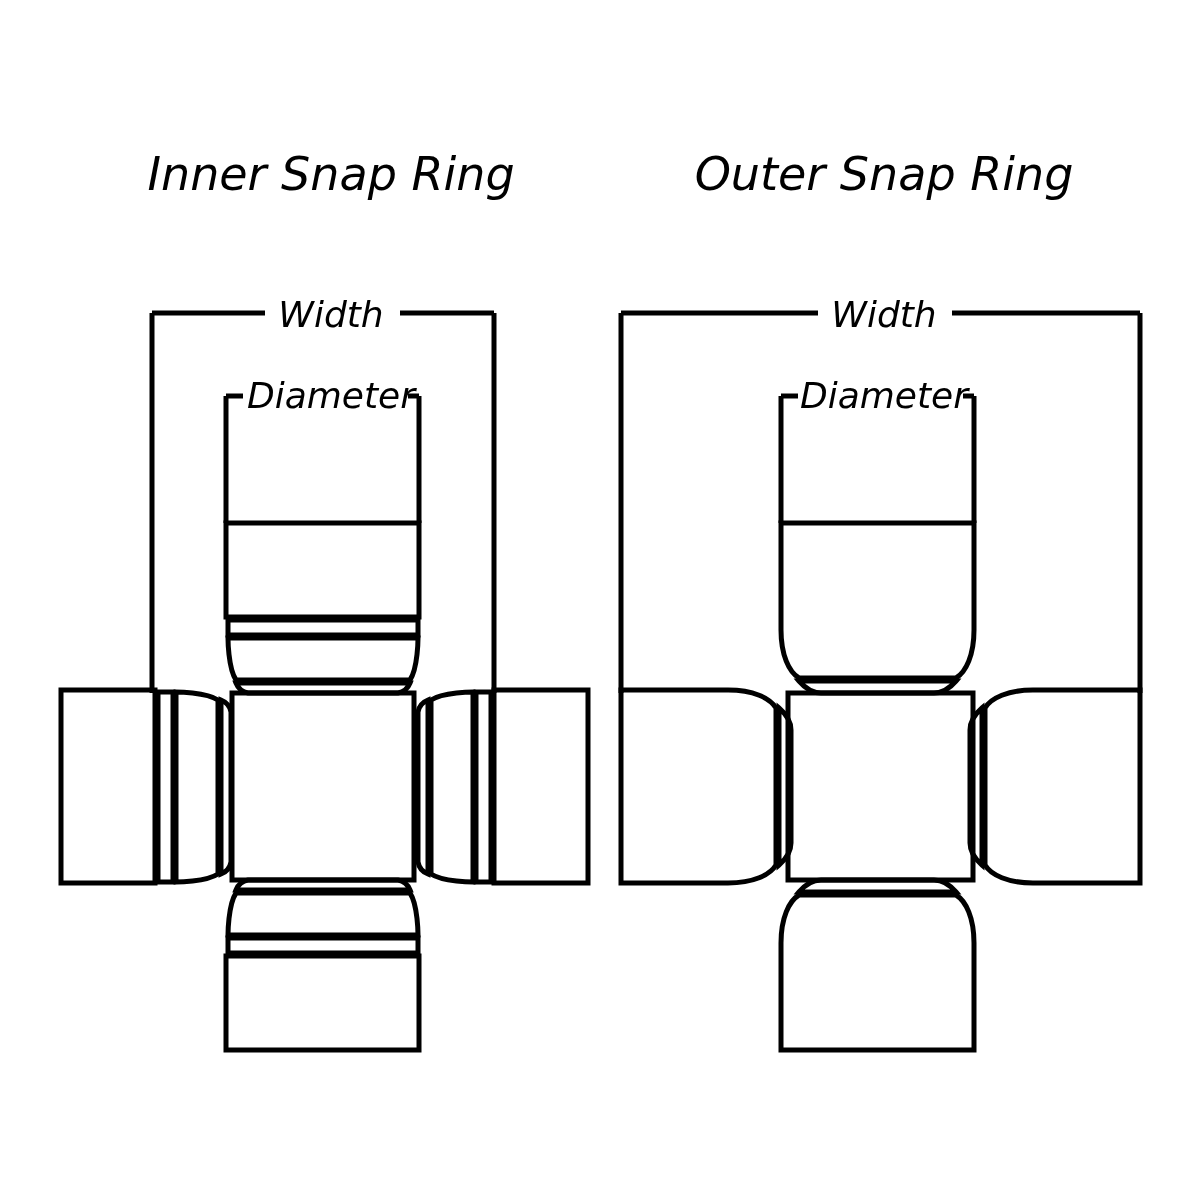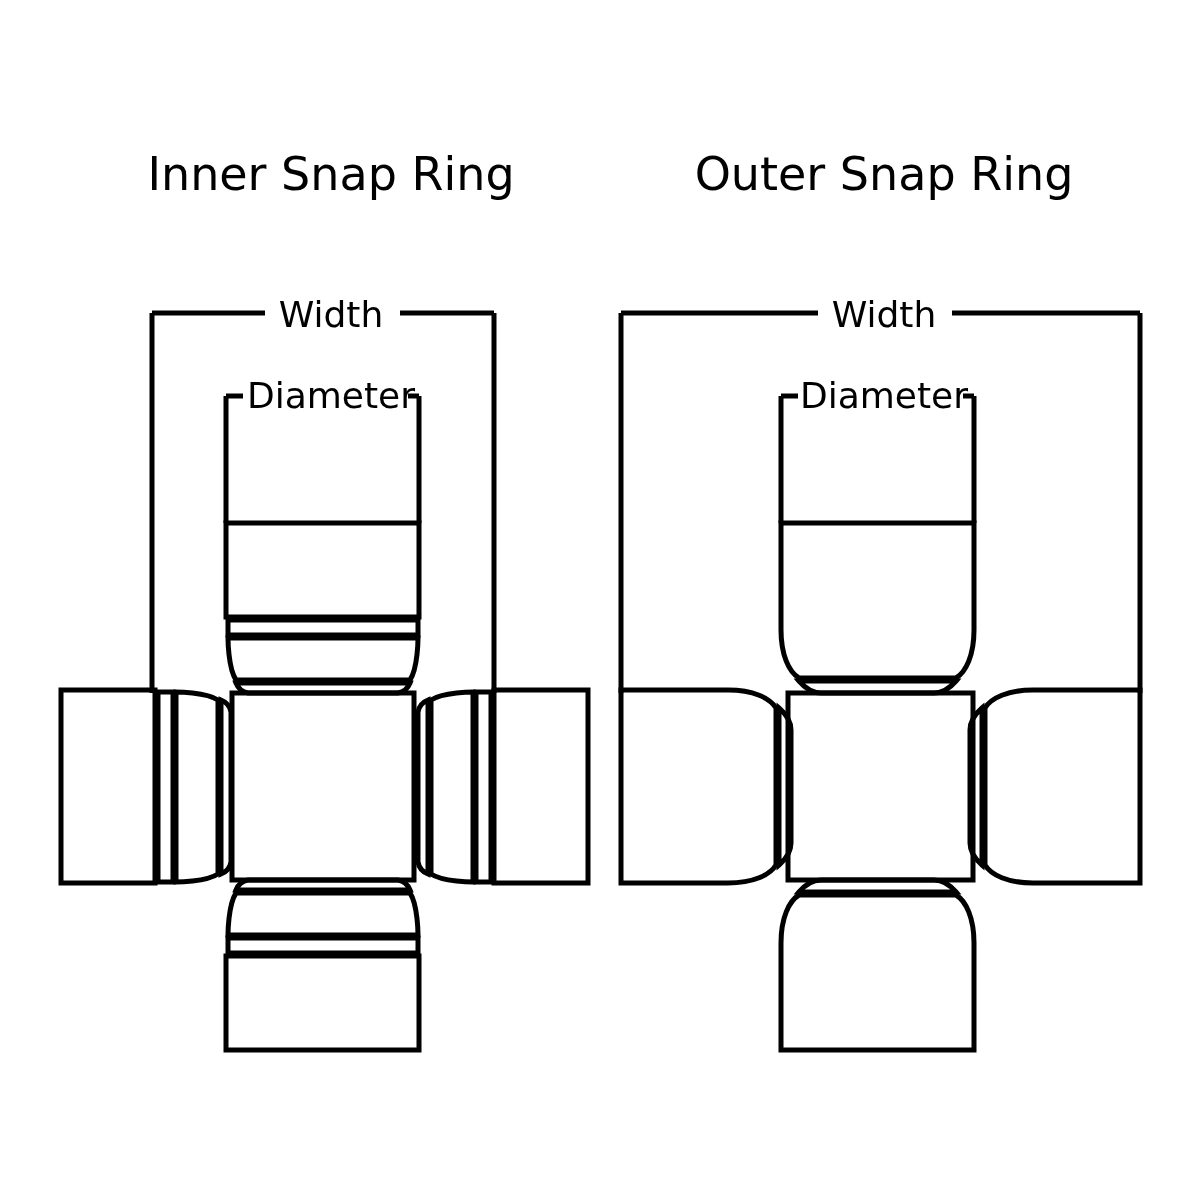--- a/index.html
+++ b/index.html
@@ -8,20 +8,21 @@
     padding: 0;
     background: #ffffff;
   }
   #page {
     position: relative;
     width: 1200px;
     height: 1200px;
     background: #ffffff;
     font-family: "DejaVu Sans", "Liberation Sans", sans-serif;
     overflow: hidden;
+    font-style: italic;
   }
   .diagram-svg {
     display: block;
     width: 1200px;
     height: 1200px;
   }
   .ink {
     fill: none;
     stroke: #000000;
     stroke-width: 5;

